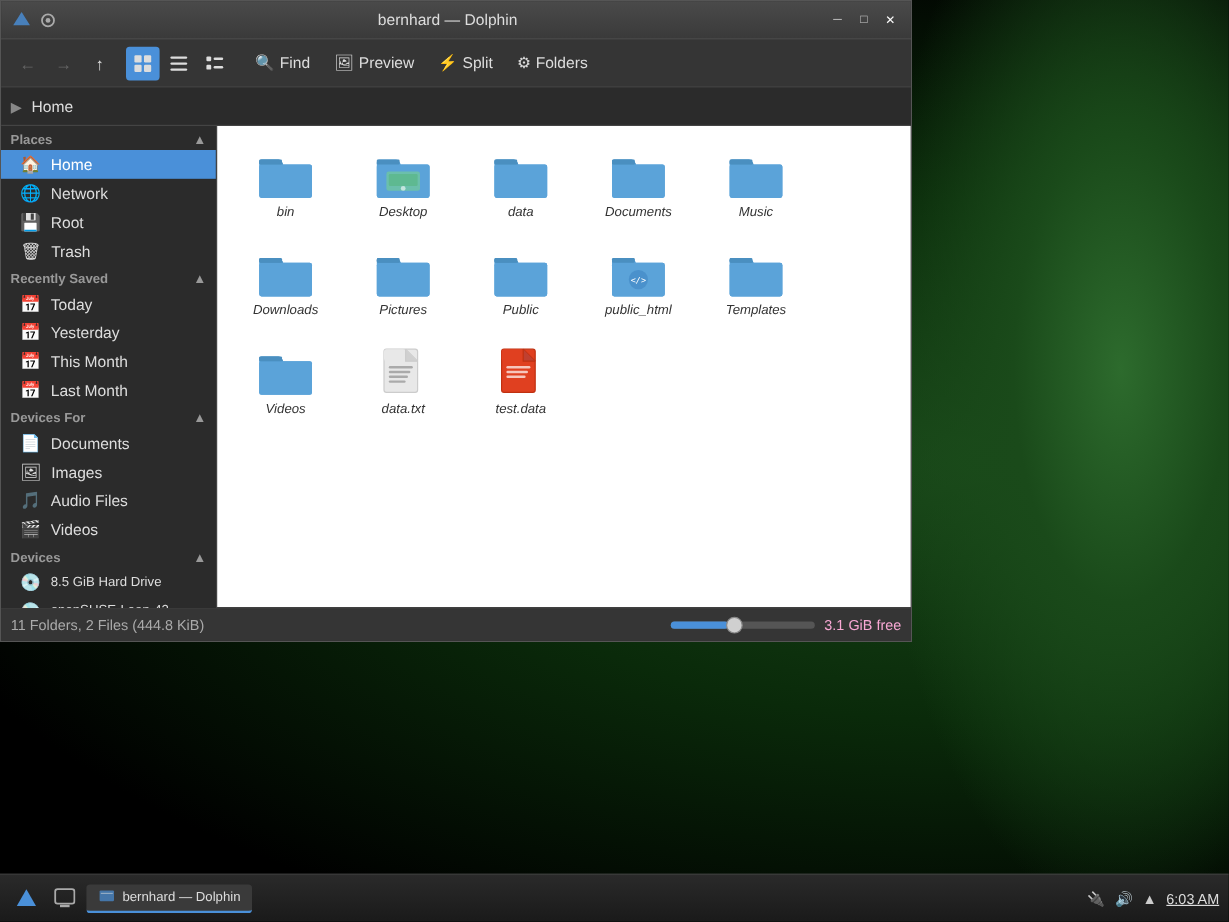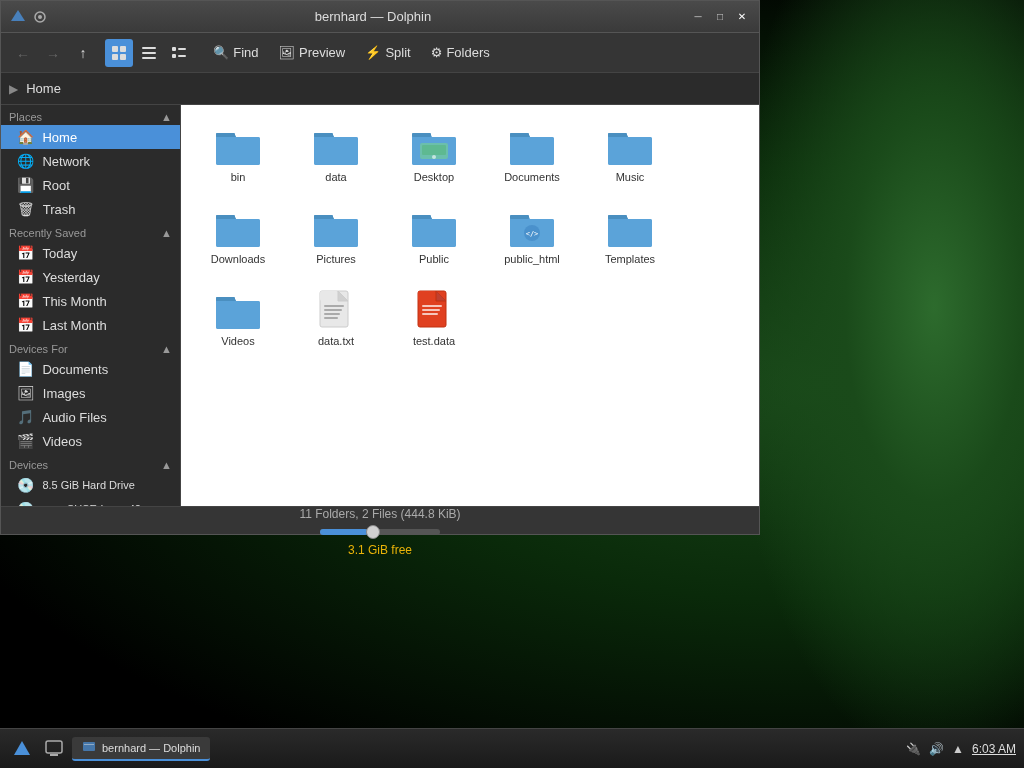--- a/index.html
+++ b/index.html
@@ -185,21 +185,21 @@
       overflow-x: hidden;
     }
     .sidebar-section-header {
       display: flex;
       align-items: center;
       justify-content: space-between;
       padding: 6px 8px 2px;
       font-size: 11px;
       color: #999;
       text-transform: none;
-      font-weight: normal;
+      font-weight: bold;
       cursor: pointer;
     }
     .sidebar-item {
       display: flex;
       align-items: center;
       gap: 8px;
       padding: 4px 8px 4px 16px;
       cursor: pointer;
       color: #ddd;
       font-size: 13px;
@@ -229,20 +229,21 @@
     }
     .file-item {
       width: 90px;
       display: flex;
       flex-direction: column;
       align-items: center;
       padding: 8px 4px;
       border-radius: 4px;
       cursor: pointer;
       text-align: center;
+      font-style: italic;
     }
     .file-item .file-name {
       font-size: 11px;
       color: #333;
       word-break: break-word;
       max-width: 80px;
     }
 
     
     .folder-icon-wrap {
@@ -255,21 +256,20 @@
     .statusbar {
       display: flex;
       align-items: center;
       background: #353535;
       height: 28px;
       padding: 0 8px;
       border-top: 1px solid #444;
       font-size: 12px;
       color: #aaa;
       gap: 8px;
-      flex-direction: column;
     }
     .statusbar-text { flex: 1; }
     .zoom-slider-wrap {
       display: flex;
       align-items: center;
       gap: 4px;
     }
     .zoom-slider {
       width: 120px;
       height: 6px;
@@ -287,21 +287,21 @@
       position: absolute;
       top: -4px;
       left: 38%;
       width: 14px;
       height: 14px;
       background: #d0d0d0;
       border-radius: 50%;
       border: 1px solid #888;
     }
     .free-space {
-      color: #eab308;
+      color: #f9a8d4;
       font-size: 12px;
     }
 
     
     .sidebar::-webkit-scrollbar { width: 6px; }
     .sidebar::-webkit-scrollbar-track { background: #2b2b2b; }
     .sidebar::-webkit-scrollbar-thumb { background: #555; border-radius: 3px; }
 
     
     .taskbar {
@@ -525,36 +525,36 @@
       <path d="M2 10 Q2 8 4 8 L18 8 Q20 8 21 10 L22 12 L44 12 Q46 12 46 14 L46 38 Q46 40 44 40 L4 40 Q2 40 2 38 Z" fill="#5ba3d9"></path>
       <path d="M4 8 L18 8 Q20 8 21 10 L22 12 L4 12 Q2 12 2 10 Q2 8 4 8" fill="#4a8fc0"></path>
       <rect x="2" y="12" width="44" height="28" rx="2" fill="#5ba3d9"></rect>
       <rect x="2" y="8" width="19" height="4" rx="1" fill="#4a8fc0"></rect>
     </svg></div>
       <div class="file-name">bin</div>
     </div>
           <div class="file-item">
       <div class="folder-icon-wrap"><svg width="48" height="42" viewBox="0 0 48 42" xmlns="http://www.w3.org/2000/svg">
       <path d="M2 10 Q2 8 4 8 L18 8 Q20 8 21 10 L22 12 L44 12 Q46 12 46 14 L46 38 Q46 40 44 40 L4 40 Q2 40 2 38 Z" fill="#5ba3d9"></path>
-      <path d="M4 8 L18 8 Q20 8 21 10 L22 12 L4 12 Q2 12 2 10 Q2 8 4 8" fill="#4a8fc0"></path>
-      <rect x="2" y="12" width="44" height="28" rx="2" fill="#5ba3d9"></rect>
-      <rect x="2" y="8" width="19" height="4" rx="1" fill="#4a8fc0"></rect>
-    </svg></div>
-      <div class="file-name">data</div>
-    </div>
-          <div class="file-item">
-      <div class="folder-icon-wrap"><svg width="48" height="42" viewBox="0 0 48 42" xmlns="http://www.w3.org/2000/svg">
-      <path d="M2 10 Q2 8 4 8 L18 8 Q20 8 21 10 L22 12 L44 12 Q46 12 46 14 L46 38 Q46 40 44 40 L4 40 Q2 40 2 38 Z" fill="#5ba3d9"></path>
       <rect x="2" y="12" width="44" height="28" rx="2" fill="#5ba3d9"></rect>
       <rect x="2" y="8" width="19" height="4" rx="1" fill="#4a8fc0"></rect>
       <rect x="10" y="18" width="28" height="16" rx="2" fill="#6fc6a0" opacity="0.8"></rect>
       <rect x="12" y="20" width="24" height="10" rx="1" fill="#5db88e" opacity="0.9"></rect>
       <circle cx="24" cy="32" r="2" fill="#fff" opacity="0.6"></circle>
     </svg></div>
       <div class="file-name">Desktop</div>
+    </div>
+          <div class="file-item">
+      <div class="folder-icon-wrap"><svg width="48" height="42" viewBox="0 0 48 42" xmlns="http://www.w3.org/2000/svg">
+      <path d="M2 10 Q2 8 4 8 L18 8 Q20 8 21 10 L22 12 L44 12 Q46 12 46 14 L46 38 Q46 40 44 40 L4 40 Q2 40 2 38 Z" fill="#5ba3d9"></path>
+      <path d="M4 8 L18 8 Q20 8 21 10 L22 12 L4 12 Q2 12 2 10 Q2 8 4 8" fill="#4a8fc0"></path>
+      <rect x="2" y="12" width="44" height="28" rx="2" fill="#5ba3d9"></rect>
+      <rect x="2" y="8" width="19" height="4" rx="1" fill="#4a8fc0"></rect>
+    </svg></div>
+      <div class="file-name">data</div>
     </div>
           <div class="file-item">
       <div class="folder-icon-wrap"><svg width="48" height="42" viewBox="0 0 48 42" xmlns="http://www.w3.org/2000/svg">
       <path d="M2 10 Q2 8 4 8 L18 8 Q20 8 21 10 L22 12 L44 12 Q46 12 46 14 L46 38 Q46 40 44 40 L4 40 Q2 40 2 38 Z" fill="#5ba3d9"></path>
       <path d="M4 8 L18 8 Q20 8 21 10 L22 12 L4 12 Q2 12 2 10 Q2 8 4 8" fill="#4a8fc0"></path>
       <rect x="2" y="12" width="44" height="28" rx="2" fill="#5ba3d9"></rect>
       <rect x="2" y="8" width="19" height="4" rx="1" fill="#4a8fc0"></rect>
     </svg></div>
       <div class="file-name">Documents</div>
     </div>

